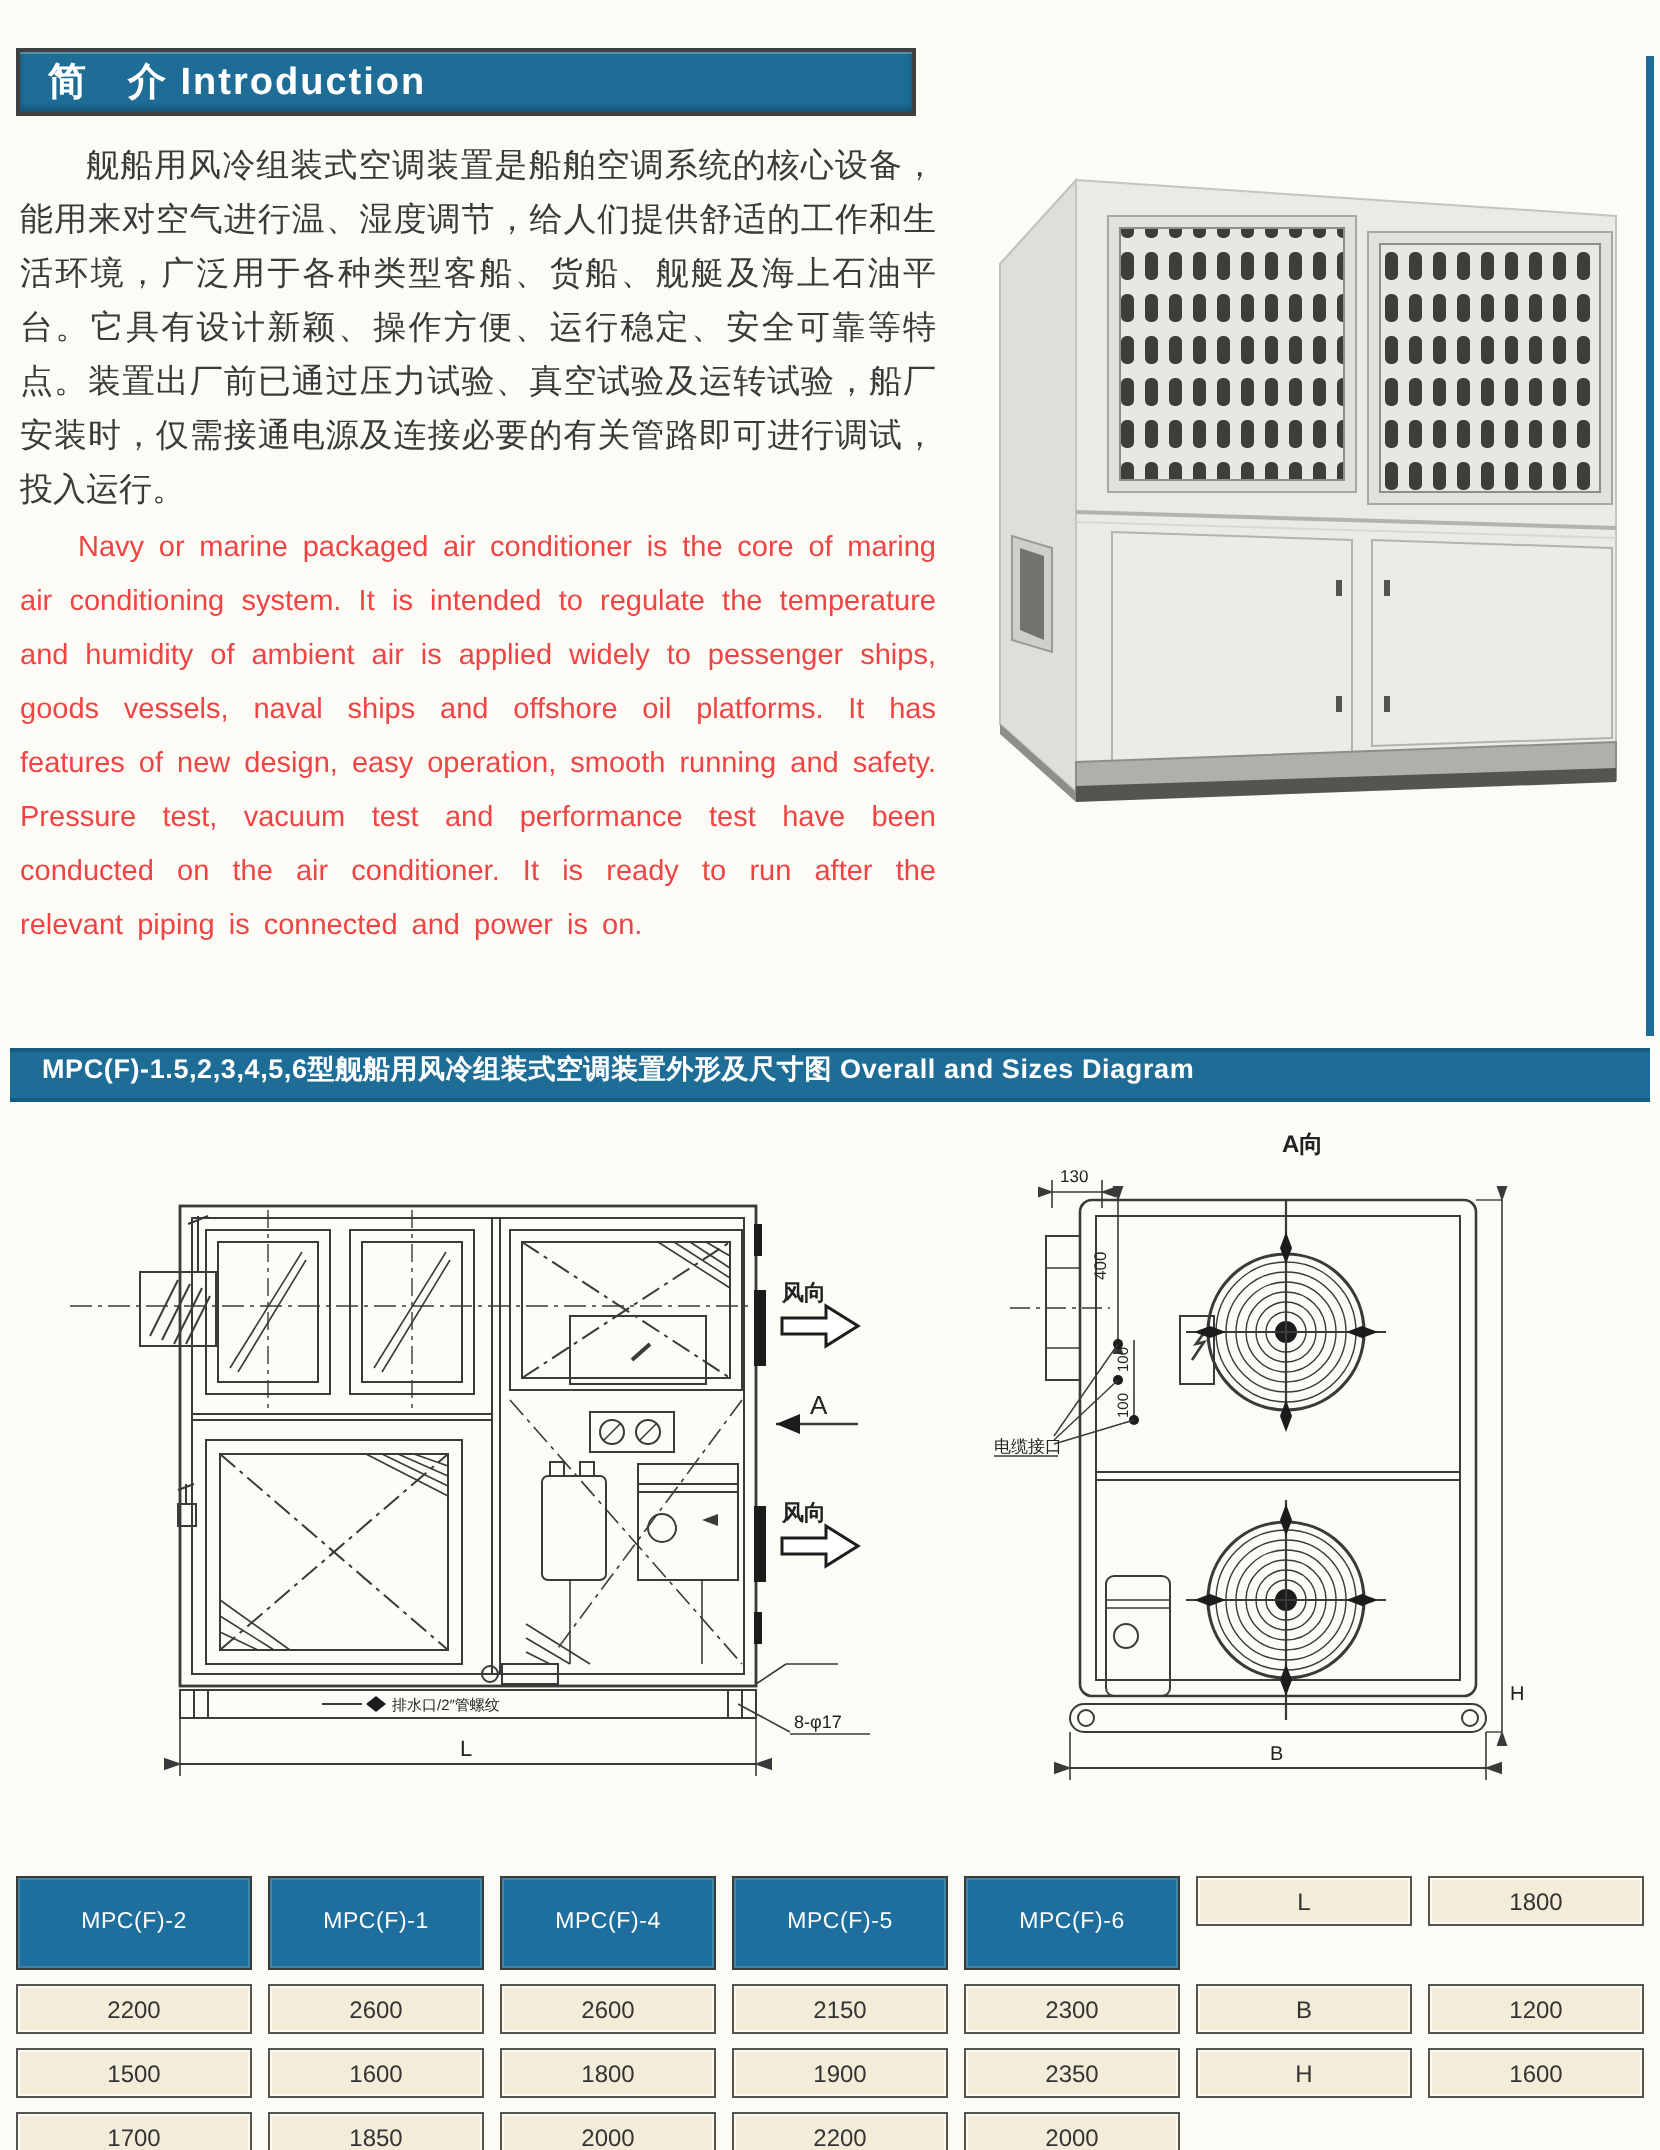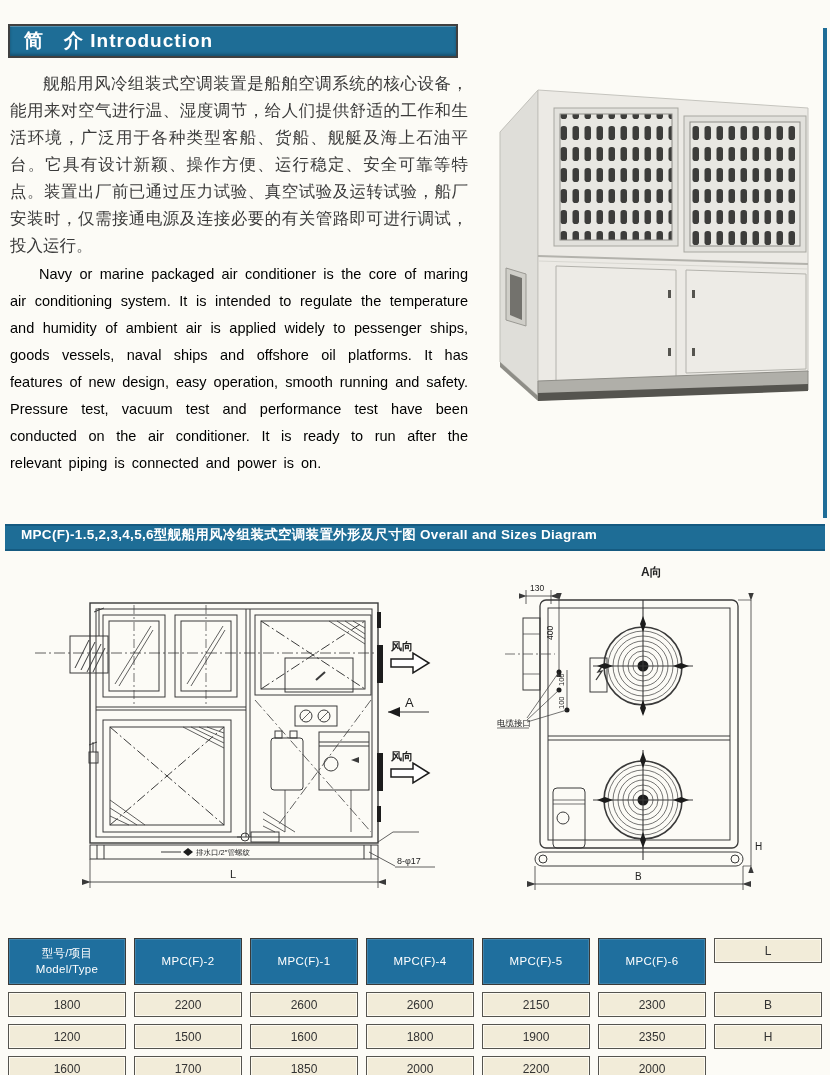--- a/index.html
+++ b/index.html
@@ -16,21 +16,21 @@
     color:#fff; font-size:19px; font-weight:bold; letter-spacing:1px;
   }
   .right-rule {
     position:absolute; right:3px; top:28px; width:4px; height:490px; background:#1e6d96;
   }
 
   
   .intro-text { position:absolute; left:10px; top:70px; width:458px; color:#3c3c3c; }
   .para-zh { font-size:16.5px; line-height:27px; text-align:justify; text-indent:2em; color:#3a3a3a; }
   .para-en { font-size:14.5px; line-height:27px; text-align:justify; text-indent:2em;
-             color:#000000; word-spacing:3px; margin-top:2px; }
+             color:#ef4444; word-spacing:3px; margin-top:2px; }
 
   
   .photo { position:absolute; left:486px; top:60px; width:338px; height:352px; }
 
   
   .section-bar {
     position:absolute; left:5px; top:524px; width:820px; height:27px;
     background:#1e6d96; border-top:2px solid #155a80; border-bottom:2px solid #155a80;
     display:flex; align-items:flex-start; padding-left:16px;
     color:#fff; font-size:13.5px; font-weight:600; letter-spacing:.3px;
@@ -342,24 +342,20 @@
       <circle cx="242" cy="299" r="4"></circle>
 
       <line x1="42" y1="306" x2="42" y2="330" stroke-width="0.8"></line>
       <line x1="250" y1="306" x2="250" y2="330" stroke-width="0.8"></line>
       <line x1="42" y1="324" x2="250" y2="324" stroke-width="0.9" marker-start="url(#arrL)" marker-end="url(#arrR)"></line>
       <text x="142" y="320" font-size="10" stroke="none">B</text>
     </svg>
   </div>
 
   <div class="spec-table" id="spec-table">
-      <div class="th">
-        <span>型号/项目</span>
-        <span>Model/Type</span>
-      </div>
       <div class="th">MPC(F)-2</div>
       <div class="th">MPC(F)-1</div>
       <div class="th">MPC(F)-4</div>
       <div class="th">MPC(F)-5</div>
       <div class="th">MPC(F)-6</div>
       <div class="td">L</div>
       <div class="td">1800</div>
       <div class="td">2200</div>
       <div class="td">2600</div>
       <div class="td">2600</div>

